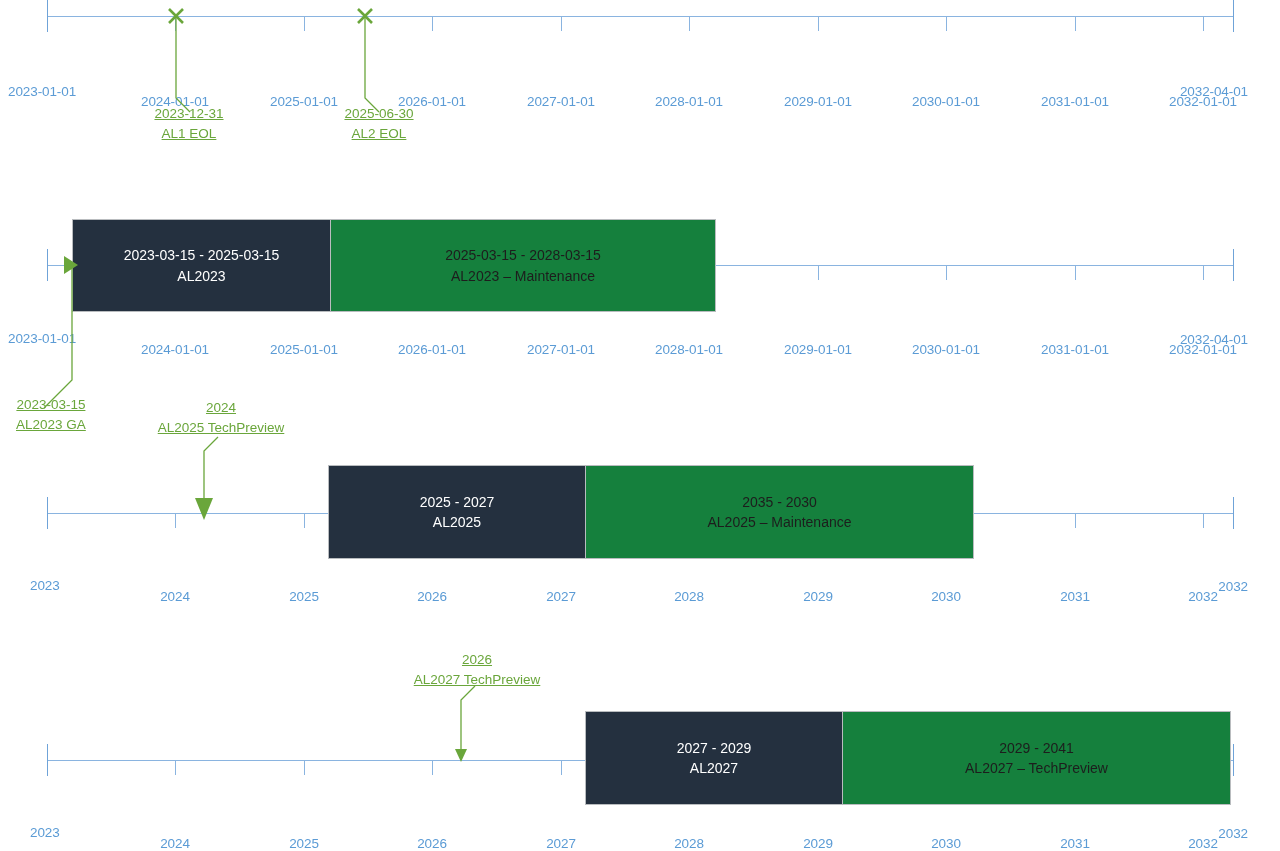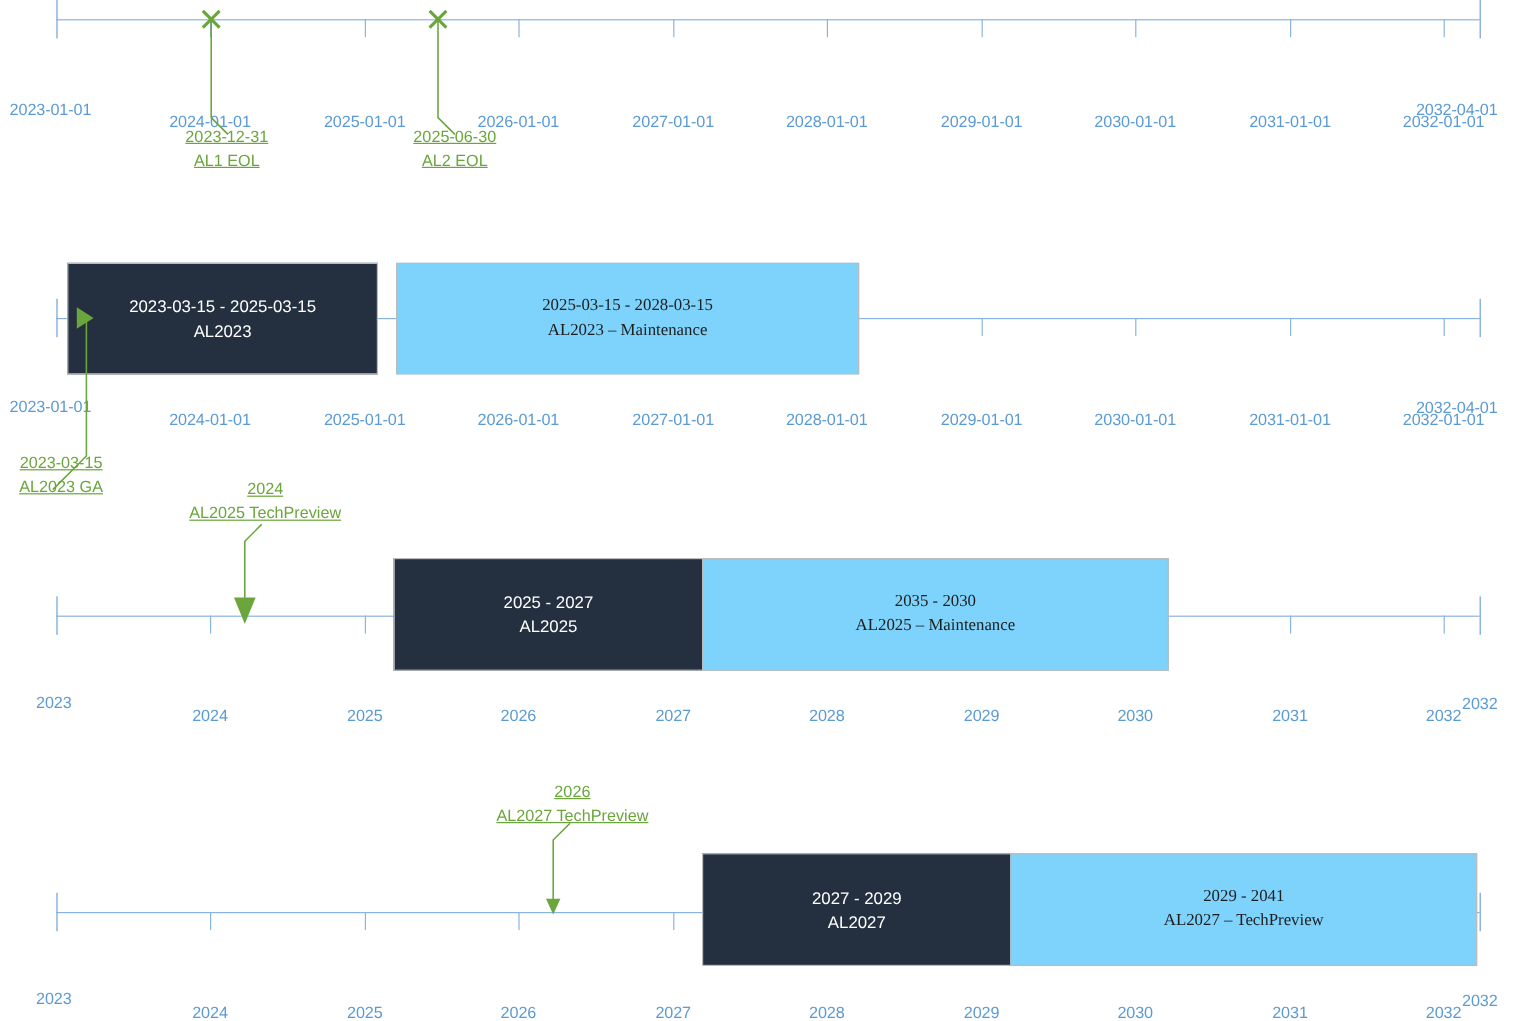--- a/index.html
+++ b/index.html
@@ -38,21 +38,21 @@
     box-sizing:border-box;
     display:flex;
     flex-direction:column;
     align-items:center;
     justify-content:center;
     border:1px solid #b9bcbf;
     text-align:center;
     line-height:1.45;
   }
   .bar.dark{background:#24303f;color:#ffffff;}
-  .bar.light{background:#7dd3fc;color:#1d1d1d;font-family:Liberation Serif, serif;}
+  .bar.light{background:#15803d;color:#1d1d1d;}
   .bar .bar-range{font-size:14px;}
   .bar .bar-name{font-size:14px;}
 
   
   .anno-text{
     position:absolute;
     color:#6aa63b;
     font-size:13.5px;
     white-space:nowrap;
     text-align:center;
@@ -128,21 +128,21 @@
     <div class="axis-tick" style="left:175px;top:265px;height:15px;"></div>
     <div class="axis-tick" style="left:304px;top:265px;height:15px;"></div>
     <div class="axis-tick" style="left:432px;top:265px;height:15px;"></div>
     <div class="axis-tick" style="left:561px;top:265px;height:15px;"></div>
     <div class="axis-tick" style="left:689px;top:265px;height:15px;"></div>
     <div class="axis-tick" style="left:818px;top:265px;height:15px;"></div>
     <div class="axis-tick" style="left:946px;top:265px;height:15px;"></div>
     <div class="axis-tick" style="left:1075px;top:265px;height:15px;"></div>
     <div class="axis-tick" style="left:1203px;top:265px;height:15px;"></div>
 
-    <div class="bar dark" style="left:56px;top:219px;width:259px;height:93px;">
+    <div class="bar dark" style="left:72px;top:219px;width:259px;height:93px;">
       <div class="bar-range">2023-03-15 - 2025-03-15</div>
       <div class="bar-name">AL2023</div>
     </div>
     <div class="bar light" style="left:330px;top:219px;width:386px;height:93px;">
       <div class="bar-range">2025-03-15 - 2028-03-15</div>
       <div class="bar-name">AL2023 – Maintenance</div>
     </div>
 
     <div class="tick-label" style="left:8px;top:331px;">2023-01-01</div>
     <div class="tick-label center" style="left:175px;top:314px;">2024-01-01</div>
@@ -157,21 +157,21 @@
     <div class="tick-label right" style="left:1248px;top:332px;">2032-04-01</div>
 
     <svg class="anno-svg" width="1280" height="851">
 
       <g stroke="#6aa63b" fill="none">
         <path d="M72,265 L72,380 L44,408" stroke-width="1.3"></path>
       </g>
       <polygon points="64,256 78,265 64,274" fill="#6aa63b"></polygon>
     </svg>
 
-    <div class="anno-text" style="left:16px;top:376px;">
+    <div class="anno-text" style="left:16px;top:395px;">
       <div>2023-03-15</div>
       <div>AL2023 GA</div>
     </div>
   </div>
 
   <div>
 
     <div class="axis-line" style="left:47px;top:513px;width:1186px;"></div>
     <div class="axis-cap" style="left:47px;top:497px;height:32px;"></div>
     <div class="axis-cap" style="left:1233px;top:497px;height:32px;"></div>

